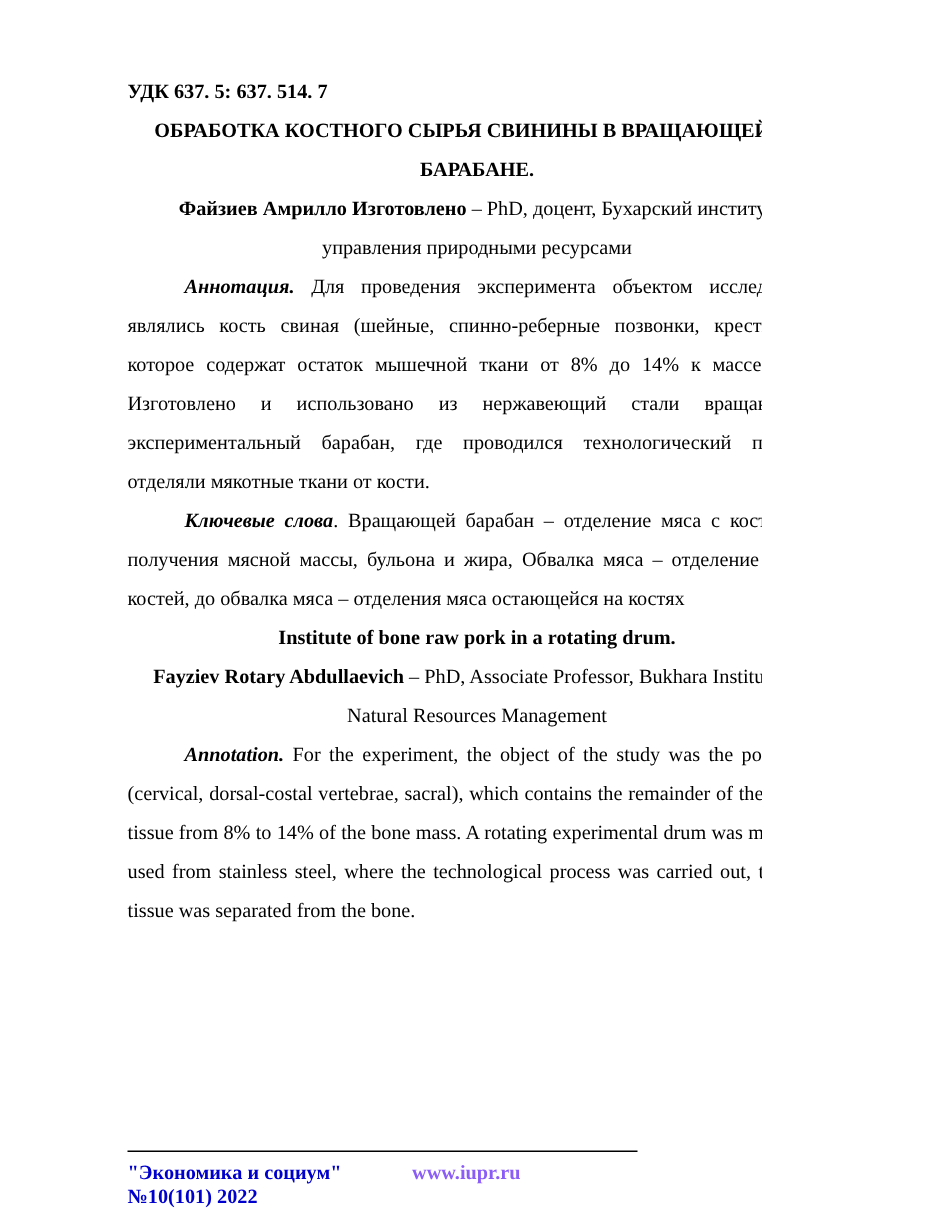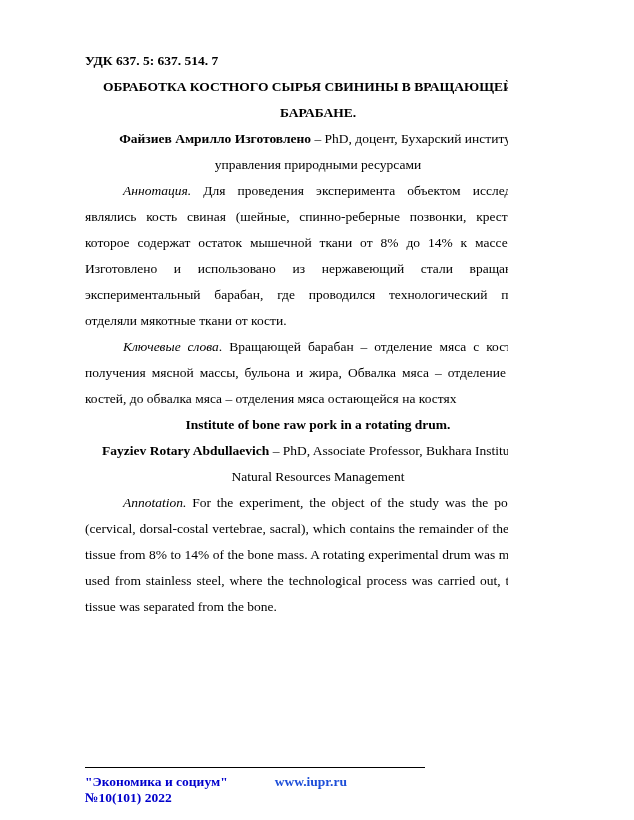--- a/index.html
+++ b/index.html
@@ -38,41 +38,41 @@
   .centered {
     margin: 0;
     text-align: center;
   }
   .para {
     margin: 0;
     text-align: justify;
     text-indent: 38px;
   }
   .lead {
-    font-weight: normal;
+    font-weight: bold;
     font-style: italic;
   }
   b { font-weight: bold; }
   .footer {
     position: absolute;
     left: 85px;
     right: 83px;
     bottom: 14px;
     border-top: 1.2px solid #000000;
     padding-top: 6px;
     display: flex;
     justify-content: space-between;
     align-items: baseline;
     font-weight: bold;
     font-size: 13.5px;
     color: #0000cc;
   }
   .footer .site {
     padding-right: 78px;
-    color: #1d4ed8;
+    color: #8b5cf6;
     text-decoration: none;
     cursor: pointer;
   }
 </style>
 </head>
 <body>
 
 <div class="page">
   <div class="content">
 

